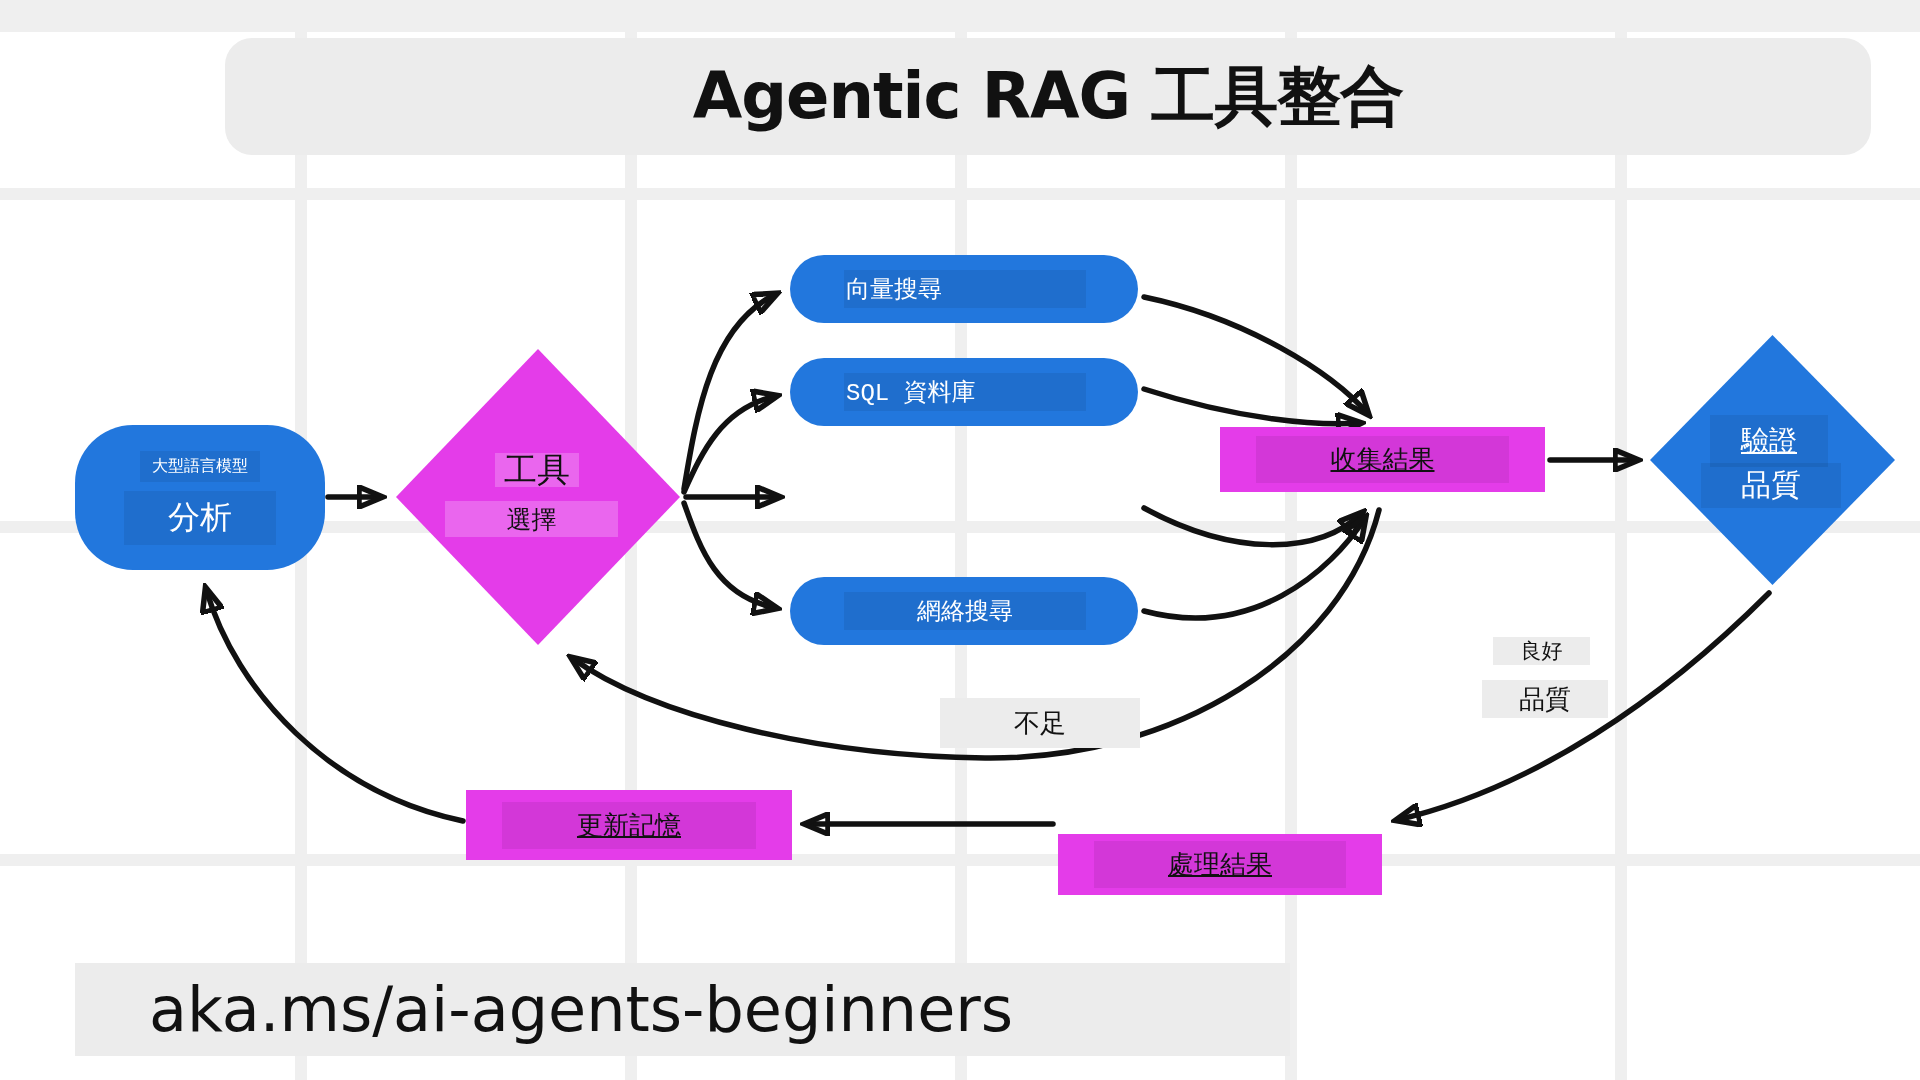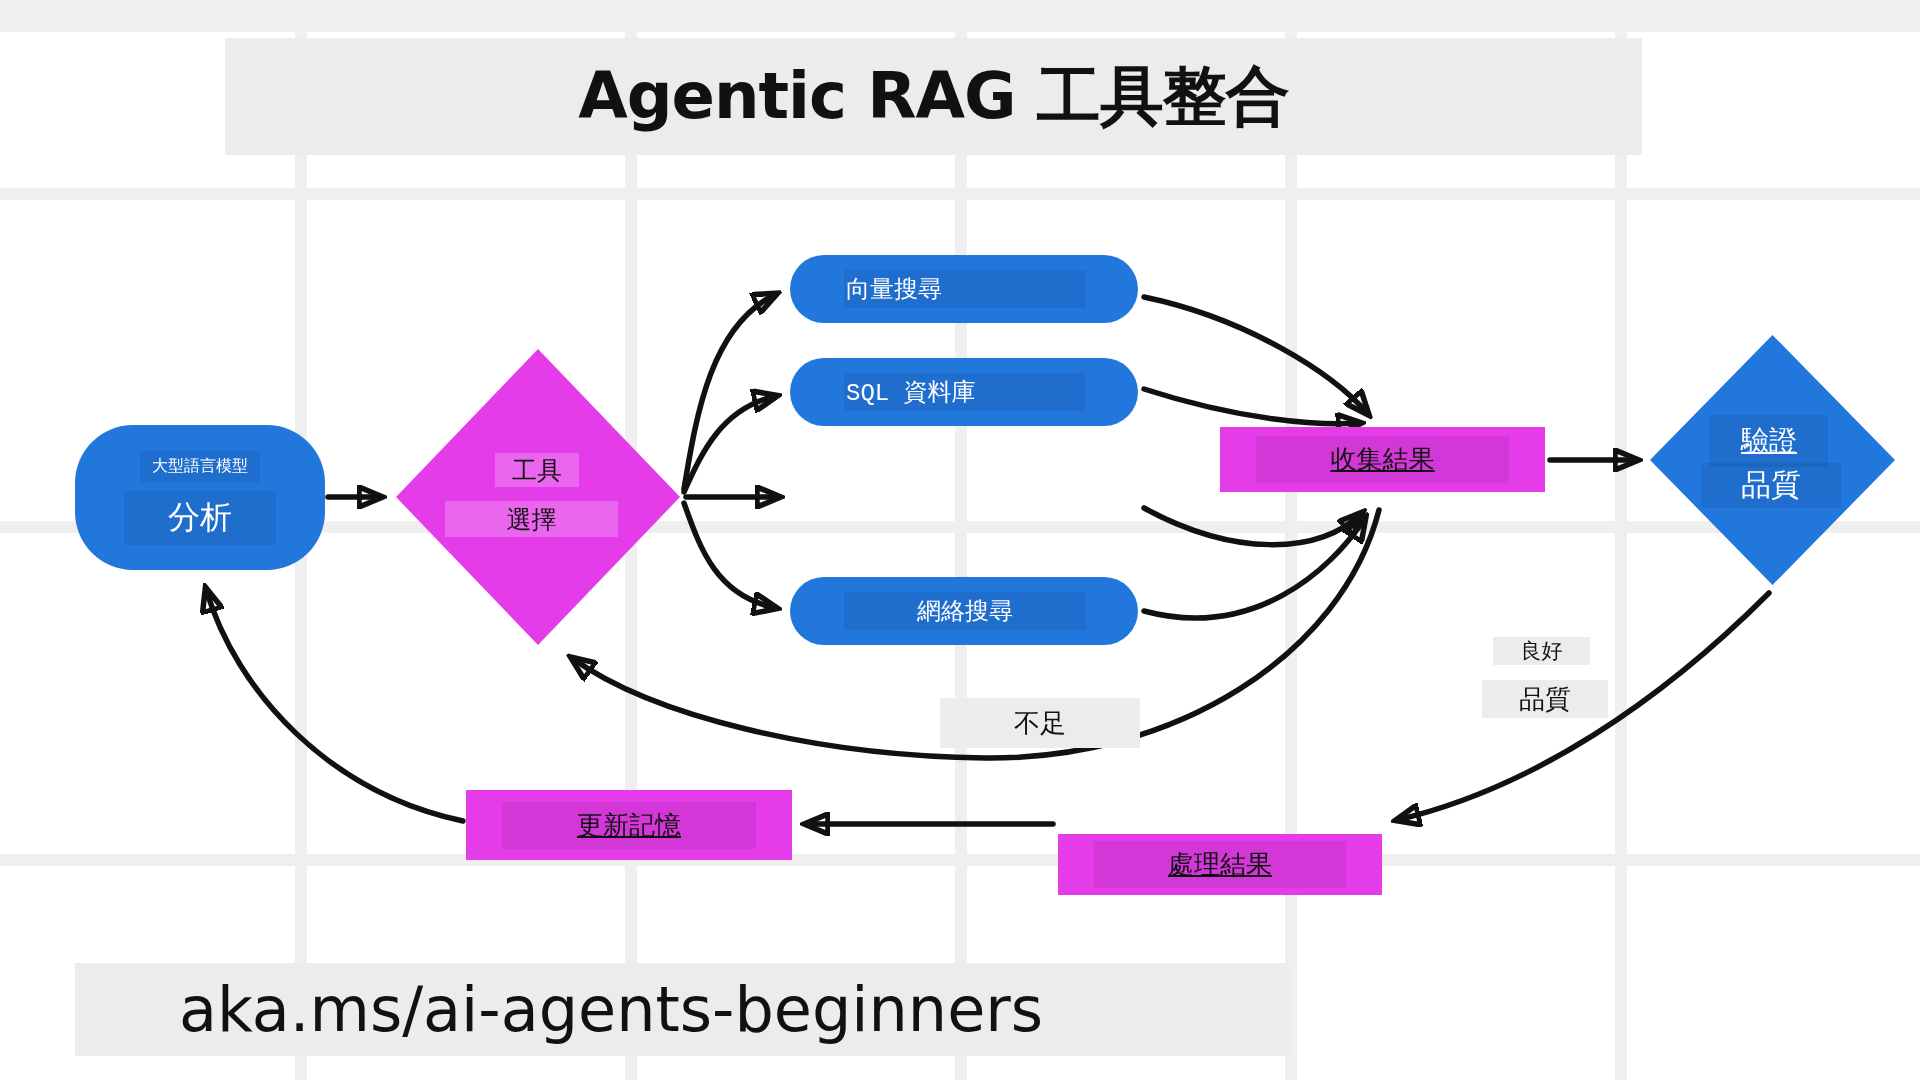--- a/index.html
+++ b/index.html
@@ -5,45 +5,45 @@
   html,body{margin:0;padding:0;background:#fff;}
   #canvas{
     position:relative;width:1920px;height:1080px;overflow:hidden;background:#ffffff;
     font-family:"DejaVu Sans","Liberation Sans",sans-serif;color:#111;
     background-image:
       repeating-linear-gradient(90deg, transparent 0px, transparent 295px, #efefef 295px, #efefef 307px, transparent 307px, transparent 330px),
       repeating-linear-gradient(180deg, transparent 0px, transparent 188px, #efefef 188px, #efefef 200px, transparent 200px, transparent 333px);
   }
   .abs{position:absolute;}
   .top-strip{left:0;top:0;width:1920px;height:32px;background:#efefef;}
-  .title-band{left:225px;top:38px;width:1417px;height:117px;background:#ececec;
-    display:flex;align-items:center;justify-content:center;}
+  .title-band{left:225px;top:38px;width:1646px;height:117px;background:#ececec;
+    display:flex;align-items:center;justify-content:center;border-radius:27px;}
   .title-text{font-size:64px;font-weight:600;letter-spacing:-1px;white-space:nowrap;}
   .url-band{left:75px;top:963px;width:1215px;height:93px;background:#ececec;
     display:flex;align-items:center;}
-  .url-text{font-size:62px;font-weight:500;padding-left:104px;white-space:nowrap;}
+  .url-text{font-size:62px;font-weight:500;padding-left:74px;white-space:nowrap;}
 
   .node-blue{background:#2277DD;color:#fff;}
   .node-magenta{background:#E43CE9;color:#111;}
 
   .llm-node{left:75px;top:425px;width:250px;height:145px;border-radius:58px;
     display:flex;flex-direction:column;align-items:center;justify-content:center;gap:9px;font-family:Liberation Serif, serif;}
   .llm-tag{background:rgba(0,0,0,0.07);font-size:16px;padding:5px 12px;white-space:nowrap;}
   .llm-label{background:rgba(0,0,0,0.07);font-size:32px;padding:5px 44px;white-space:nowrap;}
 
   .pill{left:790px;width:348px;height:68px;border-radius:34px;font-family:Liberation Mono, monospace;}
   .pill .band{position:absolute;left:54px;right:52px;top:15px;bottom:15px;
     background:rgba(0,0,0,0.07);font-size:24px;display:flex;align-items:center;white-space:nowrap;}
   .pill .band.left{justify-content:flex-start;padding-left:2px;}
   .pill .band.center{justify-content:center;}
 
   .diamond{clip-path:polygon(50% 0,100% 50%,50% 100%,0 50%);}
   .tool-diamond{left:396px;top:349px;width:284px;height:296px;}
   .tool-line1{left:495px;top:453px;width:84px;height:34px;background:rgba(255,255,255,0.22);
-    font-size:25px;display:flex;align-items:center;justify-content:center;white-space:nowrap;}
+    font-size:33px;display:flex;align-items:center;justify-content:center;white-space:nowrap;}
   .tool-line2{left:445px;top:501px;width:173px;height:36px;background:rgba(255,255,255,0.22);
     font-size:25px;display:flex;align-items:center;justify-content:center;white-space:nowrap;}
 
   .validate-diamond{left:1650px;top:335px;width:245px;height:250px;}
   .val-line1{left:1710px;top:415px;width:118px;height:52px;background:rgba(0,0,0,0.07);
     color:#fff;font-size:28px;display:flex;align-items:center;justify-content:center;white-space:nowrap;text-decoration:underline;}
   .val-line2{left:1701px;top:463px;width:140px;height:45px;background:rgba(0,0,0,0.07);
     color:#fff;font-size:30px;display:flex;align-items:center;justify-content:center;white-space:nowrap;}
 
   .rect-node{display:flex;align-items:center;justify-content:center;text-decoration:underline;}

